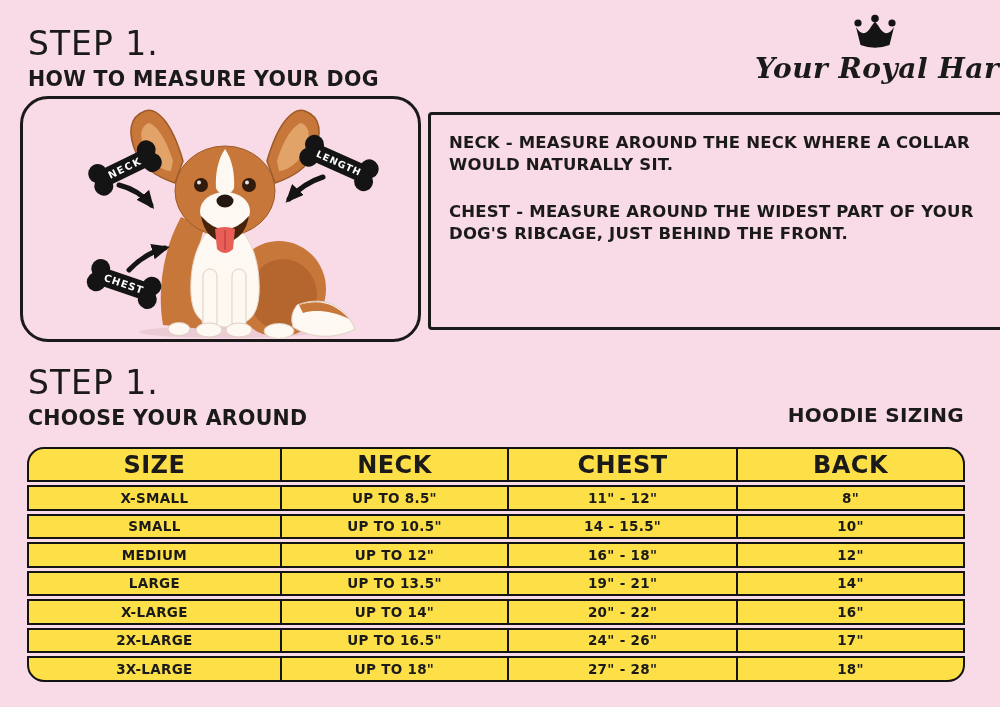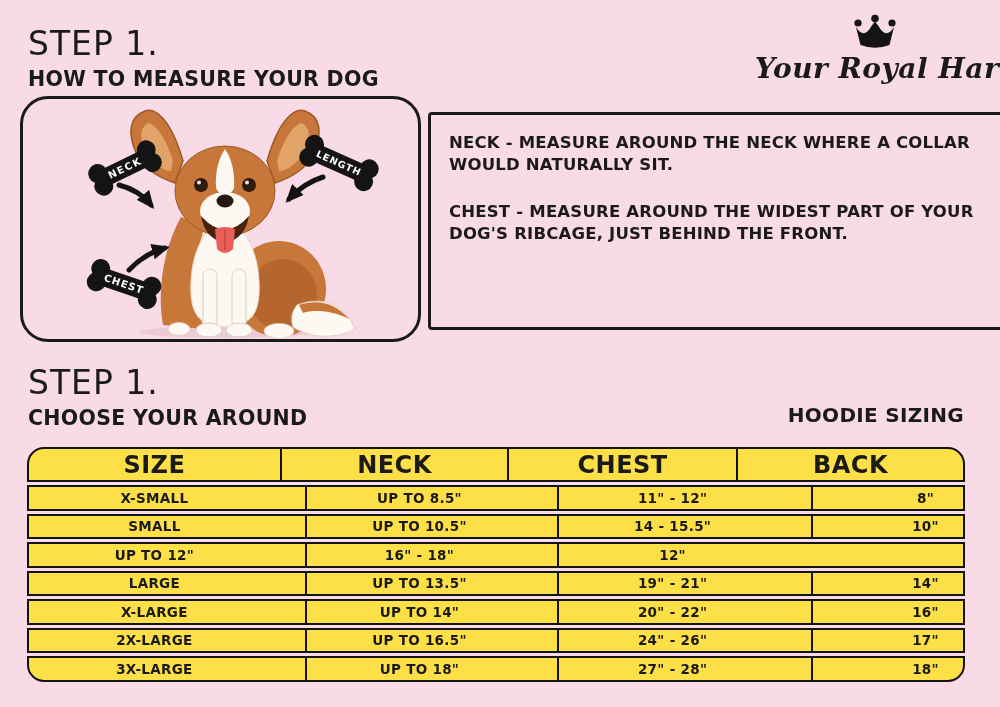--- a/index.html
+++ b/index.html
@@ -43,21 +43,21 @@
   .instruction{
     margin:0 0 25px 0; font-size:16.5px; font-weight:bold; letter-spacing:.2px;
     line-height:1.33; white-space:pre-line;
   }
   
   .size-table{position:absolute; left:27px; top:447px; width:938px;}
   .trow{
     display:grid; grid-template-columns:26.85% 24.35% 24.5% 24.3%;
     border:2.5px solid #141414; box-sizing:border-box; background:#fde047;
   }
-  .trow + .trow{margin-top:3px;gap:25px;}
+  .trow + .trow{margin-top:3px;}
   .trow.header{height:35px; border-radius:17px 17px 0 0;}
   .trow.data{height:25.5px;}
   .trow.last{border-radius:0 0 17px 17px;}
   .tcell{
     display:flex; align-items:center; justify-content:center;
     font-weight:bold; box-sizing:border-box;
   }
   .tcell + .tcell{border-left:2.5px solid #141414;}
   .header .tcell{font-size:24px; letter-spacing:.5px;}
   .data .tcell{font-size:13.5px; letter-spacing:.3px;}
@@ -186,20 +186,21 @@
       <div class="tcell">11" - 12"</div>
       <div class="tcell">8"</div>
     </div>
     <div class="trow data">
       <div class="tcell">SMALL</div>
       <div class="tcell">UP TO 10.5"</div>
       <div class="tcell">14 - 15.5"</div>
       <div class="tcell">10"</div>
     </div>
     <div class="trow data">
+      <div class="tcell">MEDIUM</div>
       <div class="tcell">UP TO 12"</div>
       <div class="tcell">16" - 18"</div>
       <div class="tcell">12"</div>
     </div>
     <div class="trow data">
       <div class="tcell">LARGE</div>
       <div class="tcell">UP TO 13.5"</div>
       <div class="tcell">19" - 21"</div>
       <div class="tcell">14"</div>
     </div>

